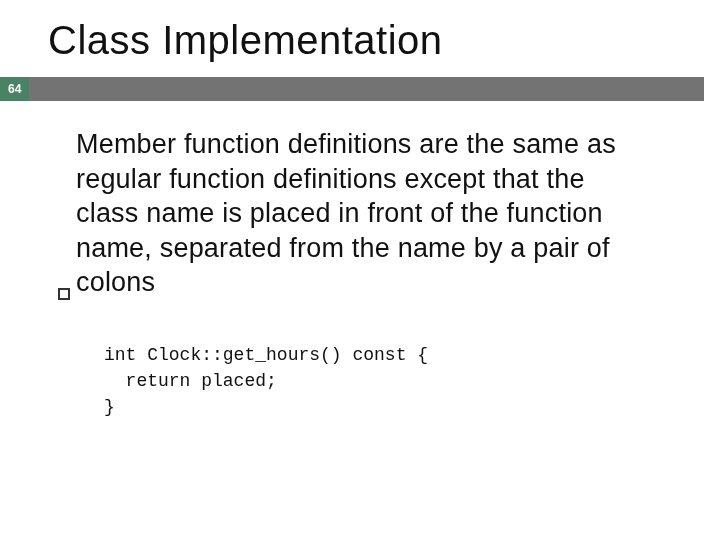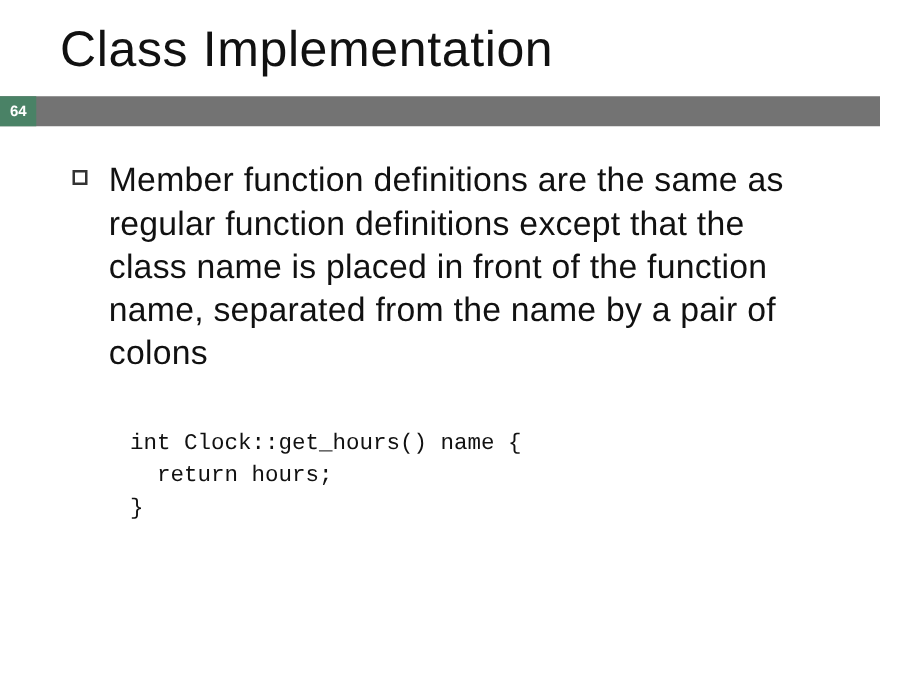--- a/index.html
+++ b/index.html
@@ -2,21 +2,21 @@
 <html><head>
 <meta charset="utf-8">
 <style>
   * { margin: 0; padding: 0; box-sizing: border-box; }
   html, body { width: 720px; height: 540px; background: #fff; font-family: Arial, Helvetica, sans-serif; color: #111; }
   .slide { width: 704px; height: 540px; position: relative; }
   .title { font-size: 40px; font-weight: 400; letter-spacing: 0.5px; padding: 18px 0 14px 48px; }
   .stripe { width: 100%; height: 24px; background: #737373; display: flex; align-items: stretch; }
   .pagenum-box { background: #4a8266; color: #fff; font-size: 12px; font-weight: 700; display: flex; align-items: center; justify-content: center; padding: 0 8px; min-width: 22px; }
   .content { padding: 26px 52px 0 58px; }
-  .bullet-row { display: flex; align-items: flex-start; gap: 17px; }
+  .bullet-row { display: flex; align-items: flex-end; gap: 6px; }
   .bullet-marker { width: 12px; height: 12px; border: 2px solid #333; margin-top: 9px; flex: 0 0 auto; }
   .bullet-text { font-size: 27px; line-height: 1.28; letter-spacing: 0.2px; }
   .code-block { font-family: "Courier New", Courier, monospace; font-size: 18px; line-height: 1.45; white-space: pre; margin: 42px 0 0 46px; }
 </style>
 </head>
 <body>
 
 <div class="slide">
 
   <div class="title">Class Implementation</div>
@@ -24,18 +24,18 @@
   <div class="stripe">
     <div class="pagenum-box">64</div>
   </div>
 
   <div class="content">
     <div class="bullet-row">
       <div class="bullet-marker"></div>
       <div class="bullet-text">Member function definitions are the same as regular function definitions except that the class name is placed in front of the function name, separated from the name by a pair of colons</div>
     </div>
 
-    <div class="code-block"><span>int Clock::get_hours() name {</span>
-<span>  return hours;</span>
+    <div class="code-block"><span>int Clock::get_hours() const {</span>
+<span>  return placed;</span>
 <span>}</span></div>
   </div>
 
 </div>
 
 </body></html>

